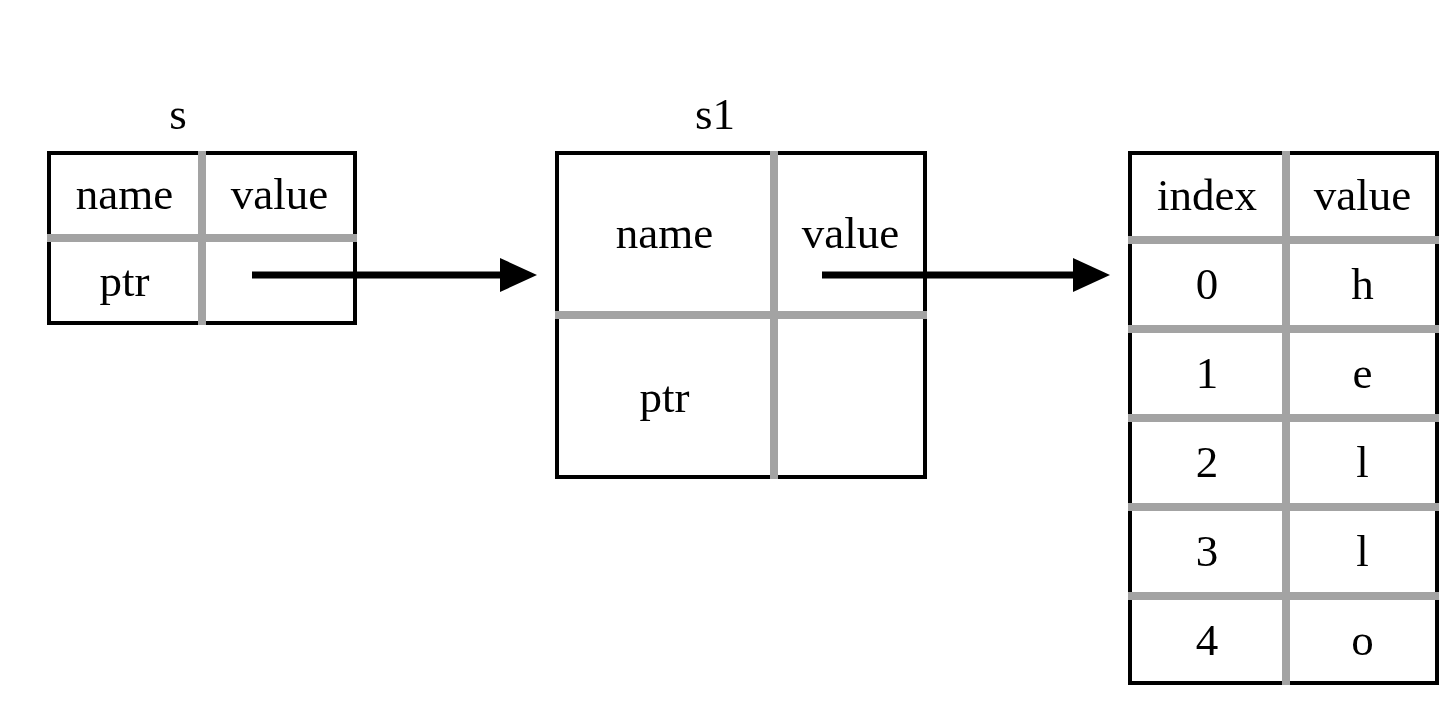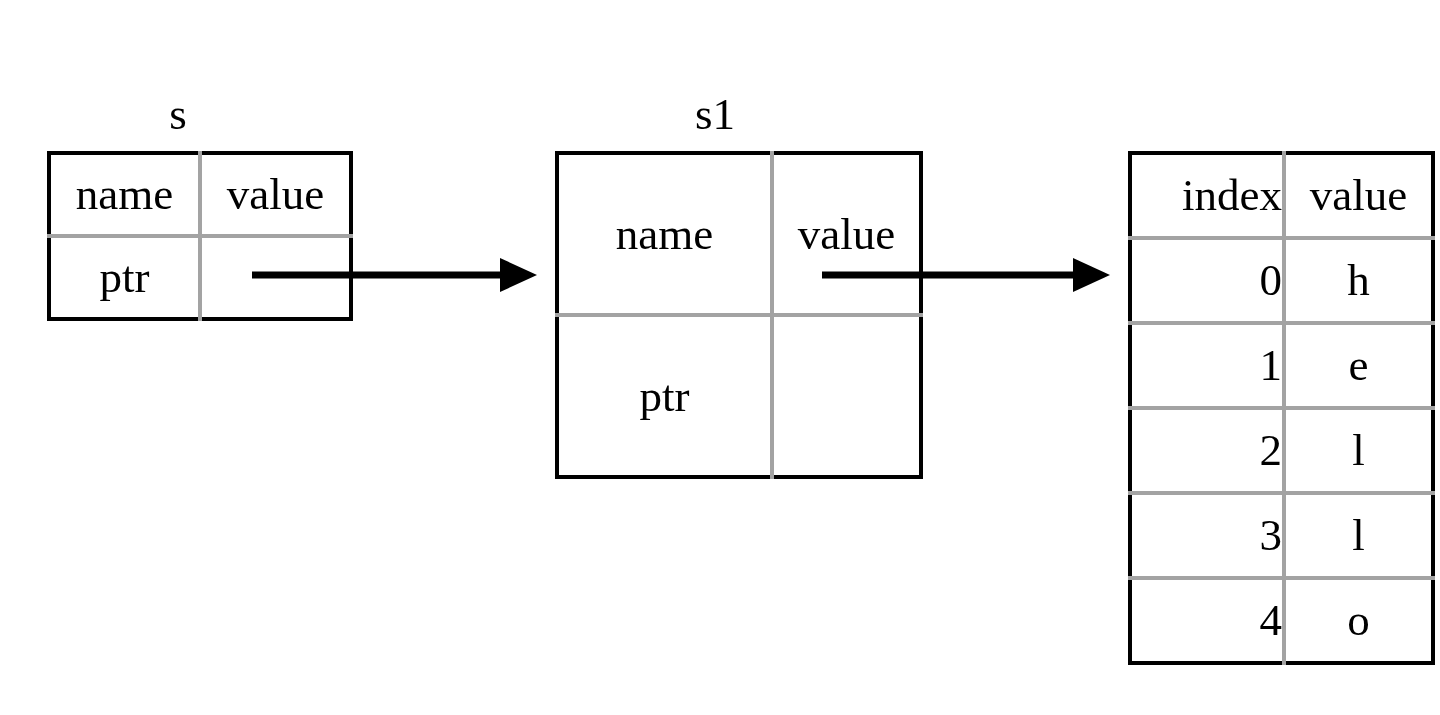--- a/index.html
+++ b/index.html
@@ -37,21 +37,21 @@
   
   .struct-table {
     position: absolute;
     border-collapse: collapse;
     table-layout: fixed;
     background: #ffffff;
     border: 4px solid #000000;
     margin-left: 18px;
   }
   .struct-table td {
-    border: 4px solid #a3a3a3;
+    border: 8px solid #a3a3a3;
     font-size: 45px;
     line-height: 1;
     text-align: center;
     vertical-align: middle;
     padding: 0;
     background: #ffffff;
     color: #000000;
     white-space: nowrap;
   }
   
@@ -68,21 +68,21 @@
 
   
   #table-s1 { left: 537px; top: 151px; width: 360px; height: 328px; }
   #table-s1 td { height: 80px; }
   #table-s1 td.col-name  { width: 211px; }
   #table-s1 td.col-value { width: 145px; }
 
   
   #table-heap { left: 1110px; top: 151px; width: 299px; height: 490px; }
   #table-heap td { height: 81px; }
-  #table-heap td.col-index { width: 150px; text-align: right; }
+  #table-heap td.col-index { width: 150px; }
   #table-heap td.col-value { width: 145px; }
 
   
   #arrow-layer {
     position: absolute;
     left: 0; top: 0;
     width: 1440px;
     height: 715px;
     pointer-events: none;
   }

